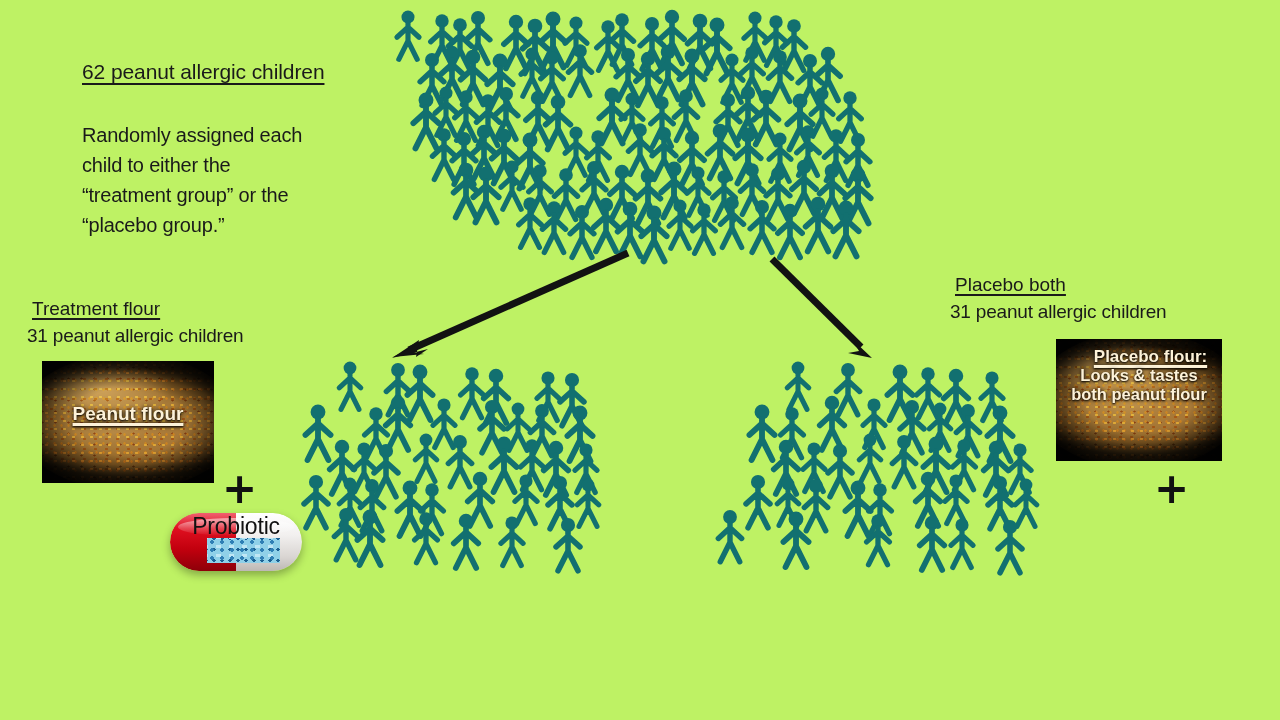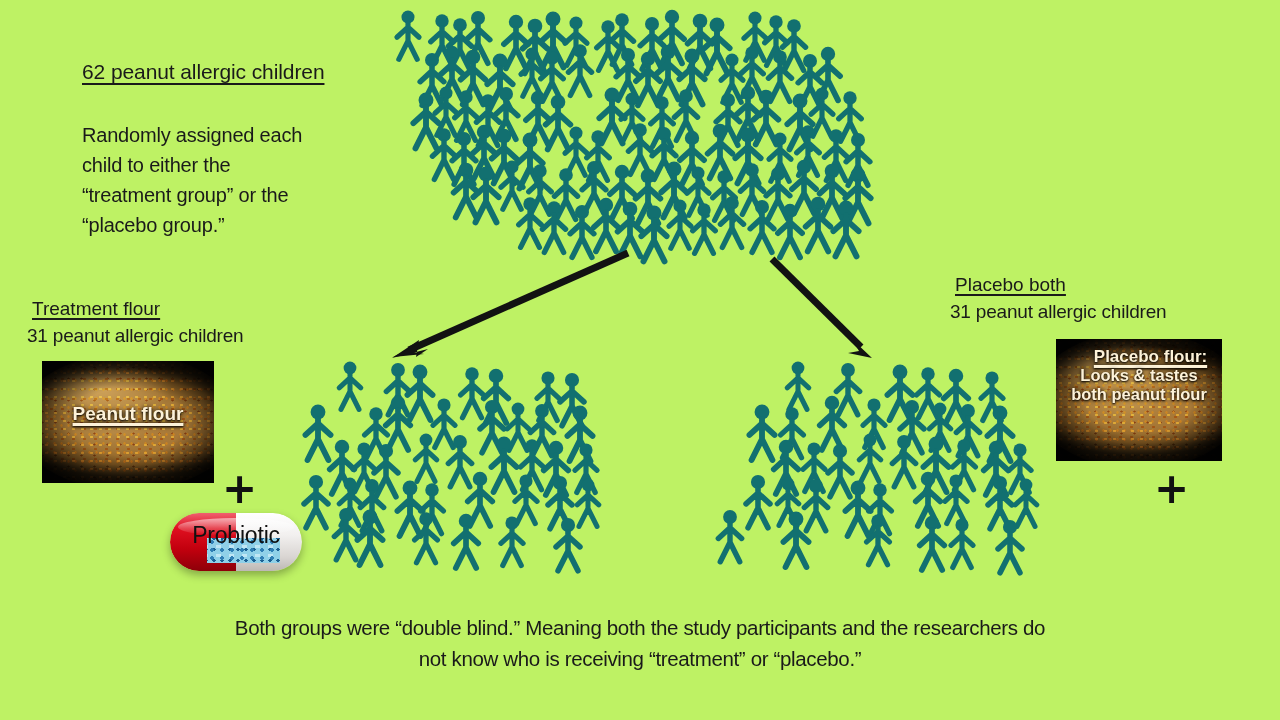--- a/index.html
+++ b/index.html
@@ -183,21 +183,21 @@
     position: absolute;
     left: 28%; top: 43%; width: 55%; height: 44%;
     background-color: #8fd0e8;
     background-image:
       radial-gradient(ellipse 3.2px 2.2px, #2f7fb5 70%, rgba(0,0,0,0) 72%),
       radial-gradient(ellipse 3.6px 2.4px, #bfe6f4 70%, rgba(0,0,0,0) 72%),
       radial-gradient(ellipse 2.8px 2.0px, #1b5f92 70%, rgba(0,0,0,0) 72%);
     background-size: 10px 8px, 13px 9px, 8px 11px;
     background-position: 0 0, 5px 4px, 3px 6px;
   }
-  #cap-probiotic .label { align-items: flex-start; padding-top: 9px; }
+  #cap-probiotic .label { align-items: flex-start; padding-top: 0; }
   #cap-placebo { left: 1130px; top: 513px; width: 132px; height: 58px; }
 
   
   .crowd { position: absolute; }
   #crowd-main  { left: 380px; top: 0px;   width: 520px; height: 280px; }
   #crowd-left  { left: 280px; top: 350px; width: 330px; height: 230px; }
   #crowd-right { left: 700px; top: 350px; width: 340px; height: 230px; }
   #arrows { position: absolute; left: 0; top: 0; width: 1280px; height: 720px; }
 </style>
 </head>
@@ -948,16 +948,14 @@
       <g transform="translate(262,175) scale(0.924)">
         <circle cx="0" cy="0" r="7.1" fill="#127070"></circle>
         <path d="M0,7 L0,27 M0,11 L-12,22 M0,11 L12,22 M0,26 L-10,46 M0,26 L10,46" stroke="#127070" stroke-width="5.6" stroke-linecap="round" fill="none"></path>
       </g>
       <g transform="translate(310,177) scale(0.996)">
         <circle cx="0" cy="0" r="7.1" fill="#127070"></circle>
         <path d="M0,7 L0,27 M0,11 L-12,22 M0,11 L12,22 M0,26 L-10,46 M0,26 L10,46" stroke="#127070" stroke-width="5.6" stroke-linecap="round" fill="none"></path>
       </g>
     </svg>
 
-  <div class="txt" id="caption">Both groups were “double blind.” Meaning both the study participants and the researchers do
-not know who is receiving “treatment” or “placebo.”</div>
 
 </div>
 
 </body></html>

